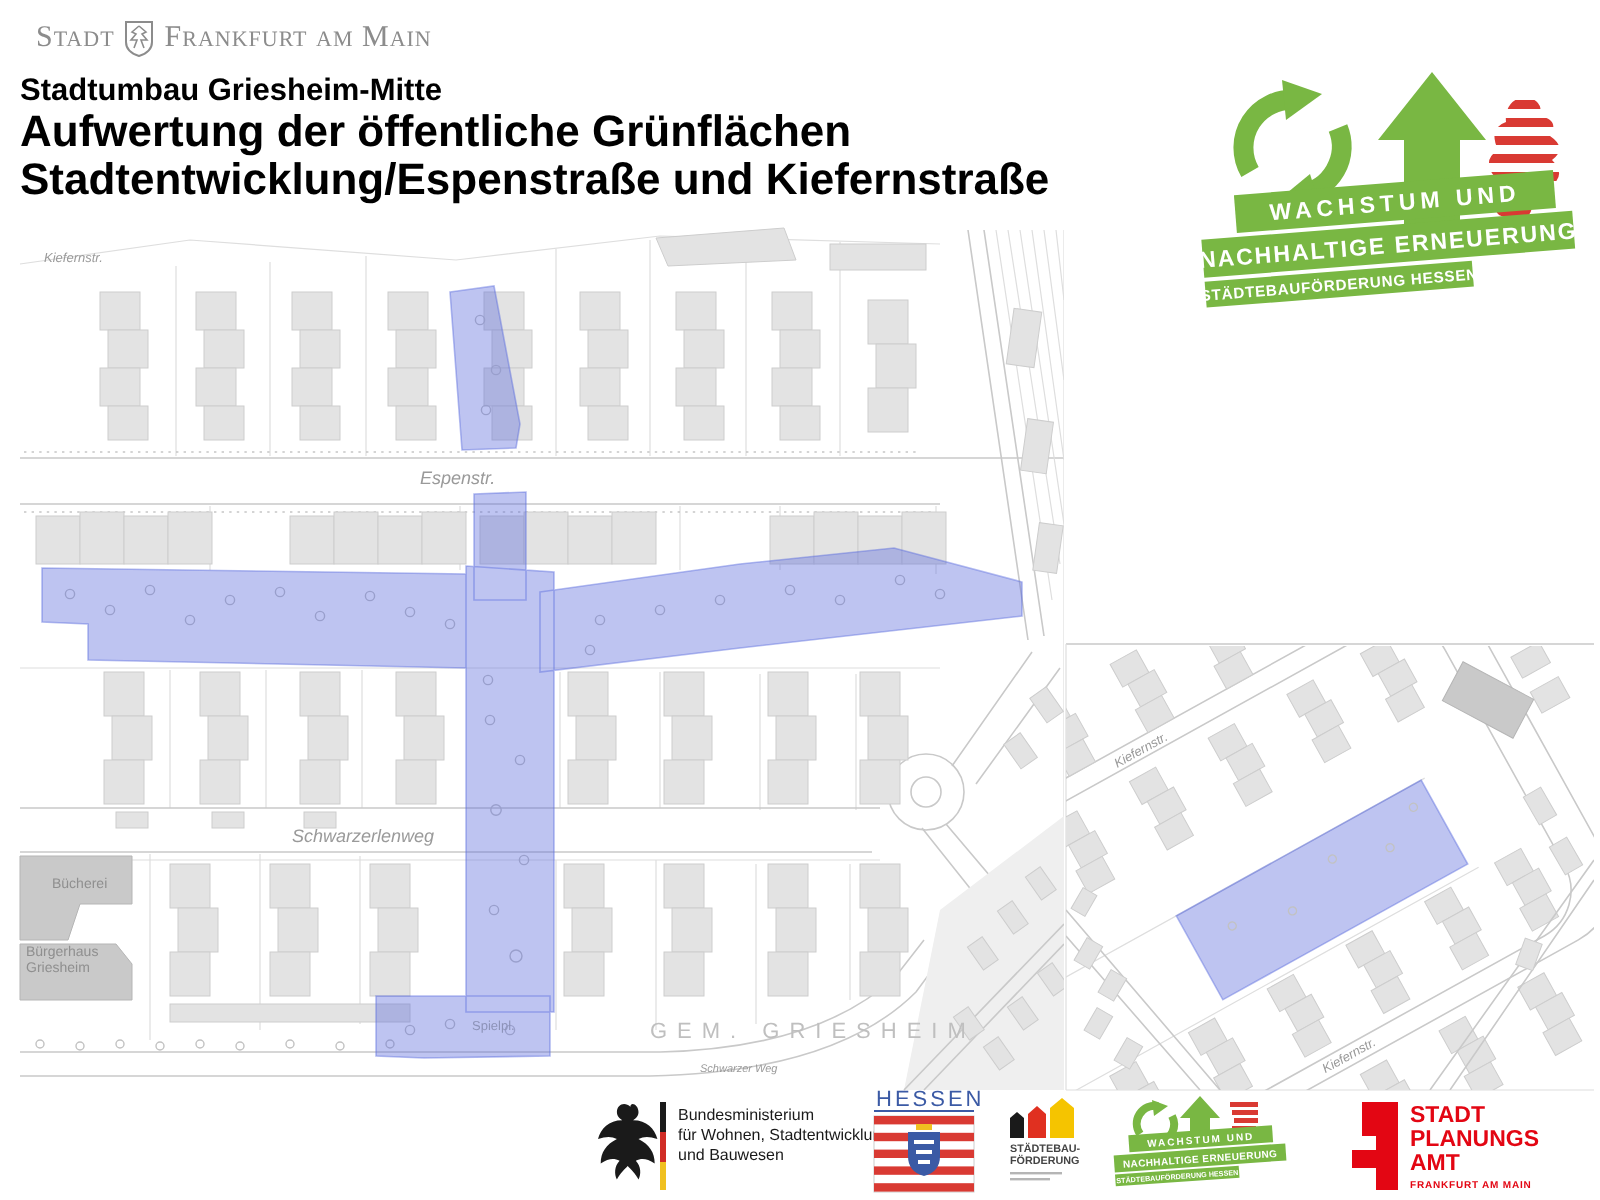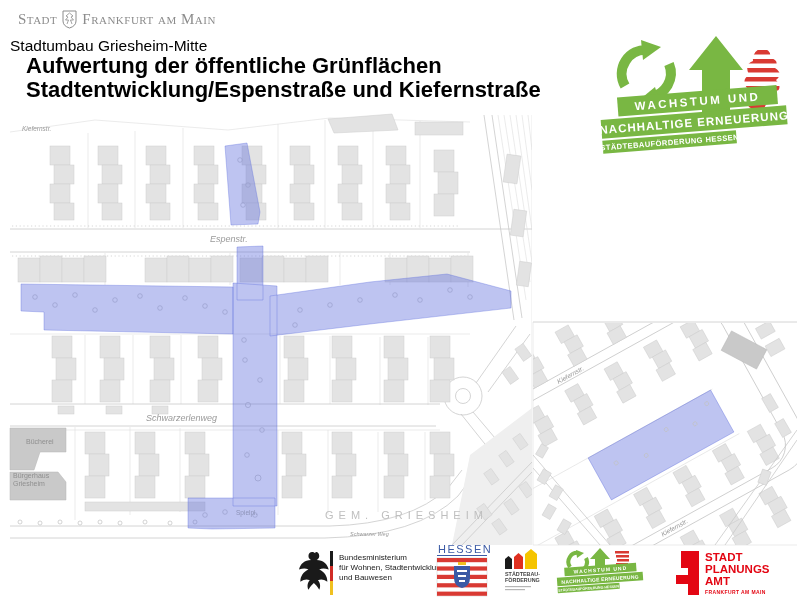--- a/index.html
+++ b/index.html
@@ -4,22 +4,22 @@
 <style>
   html,body{margin:0;padding:0;background:#fff;}
   #page{position:relative;width:800px;height:600px;background:#fff;overflow:hidden;
         font-family:"Liberation Sans",sans-serif;}
   
   #brand{position:absolute;left:18px;top:10px;display:flex;align-items:center;gap:4px;
          color:#8c8c8c;font-family:"Liberation Serif",serif;font-variant:small-caps;
          font-size:15px;letter-spacing:.5px;}
   
   #titles{position:absolute;left:10px;top:37px;color:#000;}
-  #titles .sub{font-size:15.5px;font-weight:normal;line-height:1.1;}
-  #titles .big{font-size:22px;font-weight:bold;line-height:1.08;margin-left:16px;}
+  #titles .sub{font-size:15.5px;font-weight:bold;line-height:1.1;}
+  #titles .big{font-size:22px;font-weight:bold;line-height:1.08;}
   
   .bandtxt{fill:#fff;font-weight:bold;font-family:"Liberation Sans",sans-serif;}
   
   .bld{fill:#e3e3e3;stroke:#cdcdcd;stroke-width:.5;}
   .bldd{fill:#c9c9c9;stroke:#b5b5b5;stroke-width:.5;}
   .pl{stroke:#dedede;stroke-width:.6;fill:none;}
   .st{stroke:#c9c9c9;stroke-width:.8;fill:none;}
   .std{stroke:#c6c6c6;stroke-width:.7;fill:none;stroke-dasharray:1.2 2.6;}
   .tree{fill:none;stroke:#c2c2c2;stroke-width:.7;}
   .hl{fill:rgba(92,108,221,.40);stroke:rgba(92,108,221,.45);stroke-width:.8;}

